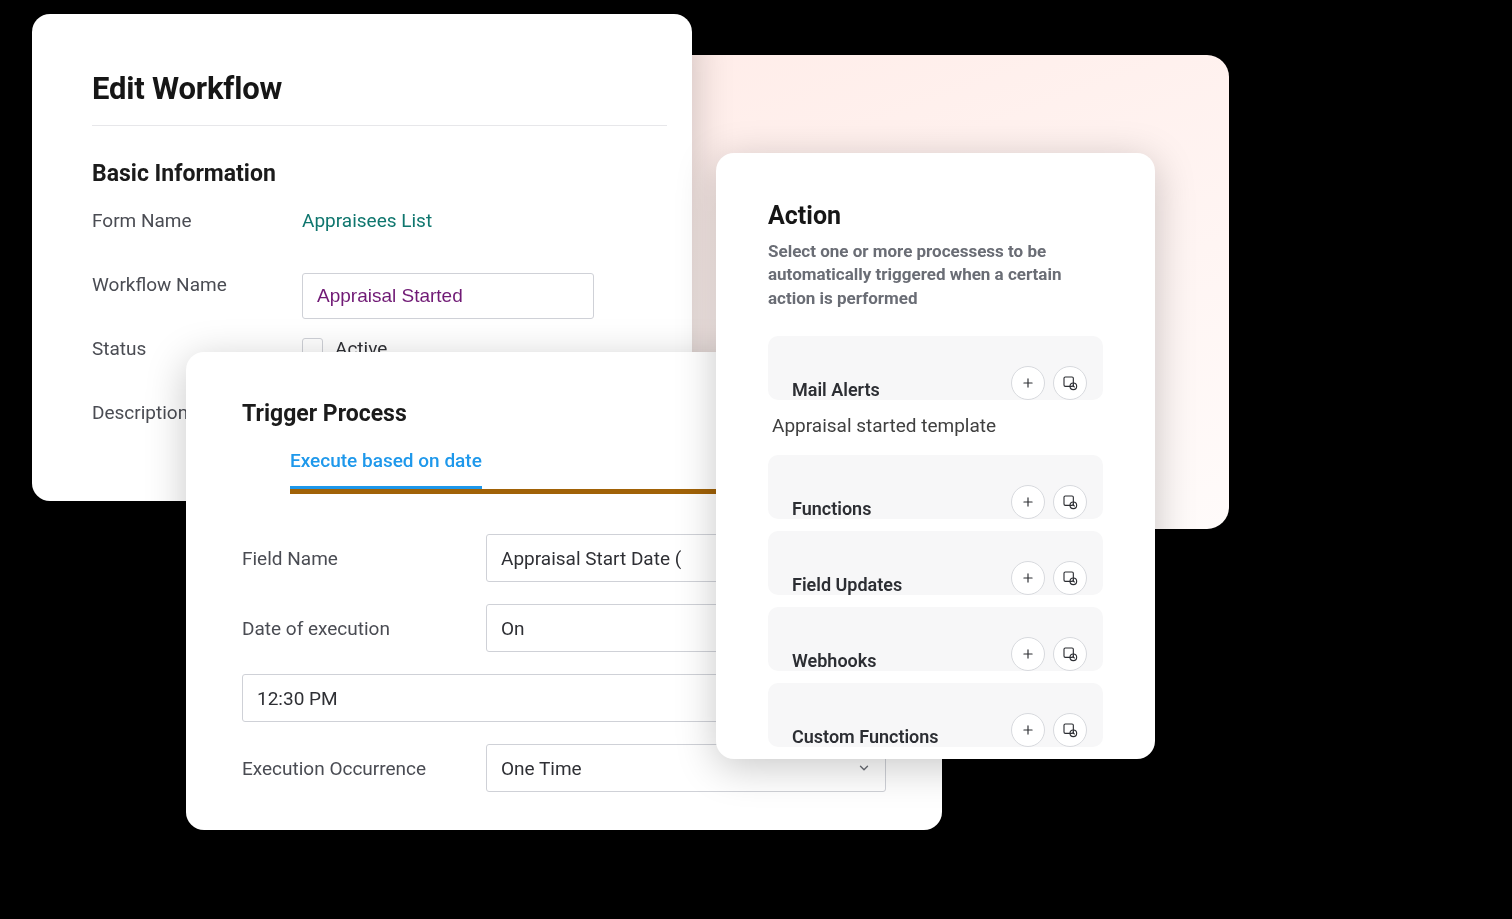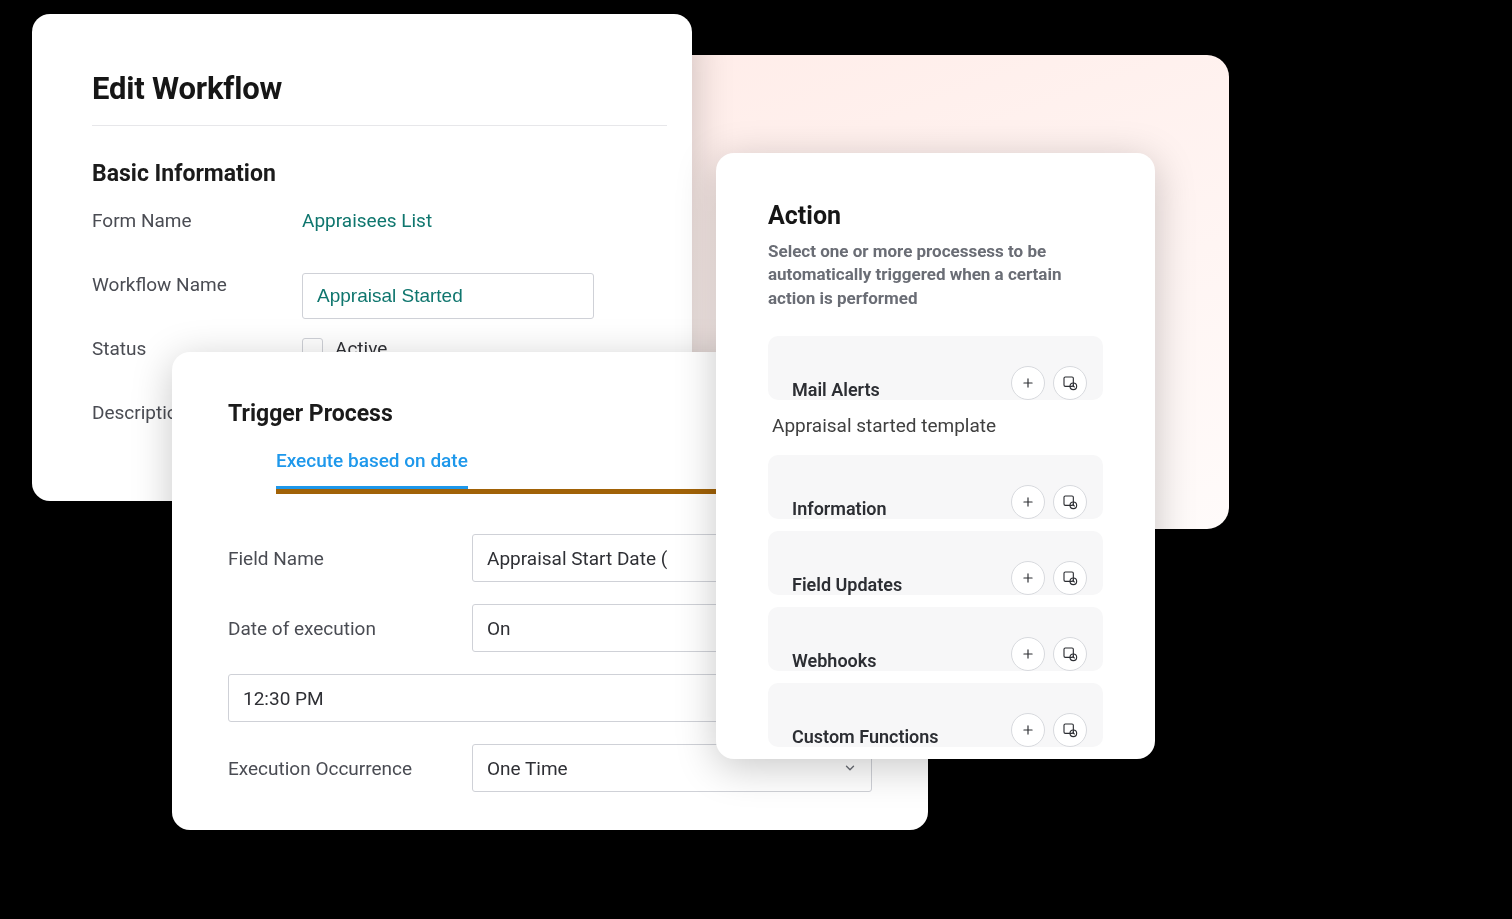--- a/index.html
+++ b/index.html
@@ -80,21 +80,21 @@
     font-size: 19px;
     color: #0f766e;
   }
   .text-input {
     flex: 1 1 auto;
     height: 46px;
     border: 1px solid #cfd1d7;
     border-radius: 3px;
     padding: 0 14px;
     font-size: 19px;
-    color: #0f766e;
+    color: #701a75;
     background: #fff;
     max-width: 292px;
   }
   .checkbox-wrap {
     display: flex;
     align-items: center;
     gap: 12px;
   }
   .checkbox {
     width: 21px;
@@ -104,21 +104,21 @@
     background: #fff;
     display: inline-block;
   }
   .checkbox-label {
     font-size: 19px;
     color: #2f3035;
   }
 
   
   .card-trigger {
-    left: 172px;
+    left: 186px;
     top: 352px;
     width: 756px;
     height: 478px;
     padding: 48px 56px 40px 56px;
   }
   .tabline {
     border-bottom: 5px solid #a16207;
     display: flex;
     margin-bottom: 40px;
     margin-left: 48px;
@@ -323,21 +323,21 @@
             </svg>
         </div>
       </div>
     </div>
 
     <div class="link-row">
       <a class="link">Appraisal started template</a>
     </div>
 
     <div class="action-item">
-      <div class="name">Information</div>
+      <div class="name">Functions</div>
       <div class="action-btns">
         <div class="circ-btn">
           <svg width="14" height="14" viewBox="0 0 24 24" fill="none" stroke="#2c2e33" stroke-width="2" stroke-linecap="round">
               <line x1="12" y1="5" x2="12" y2="19"></line>
               <line x1="5" y1="12" x2="19" y2="12"></line>
             </svg>
         </div>
         <div class="circ-btn">
           <svg width="16" height="16" viewBox="0 0 24 24" fill="none" stroke="#2c2e33" stroke-width="1.7" stroke-linecap="round" stroke-linejoin="round">
               <rect x="3" y="3" width="14" height="14" rx="2"></rect>

